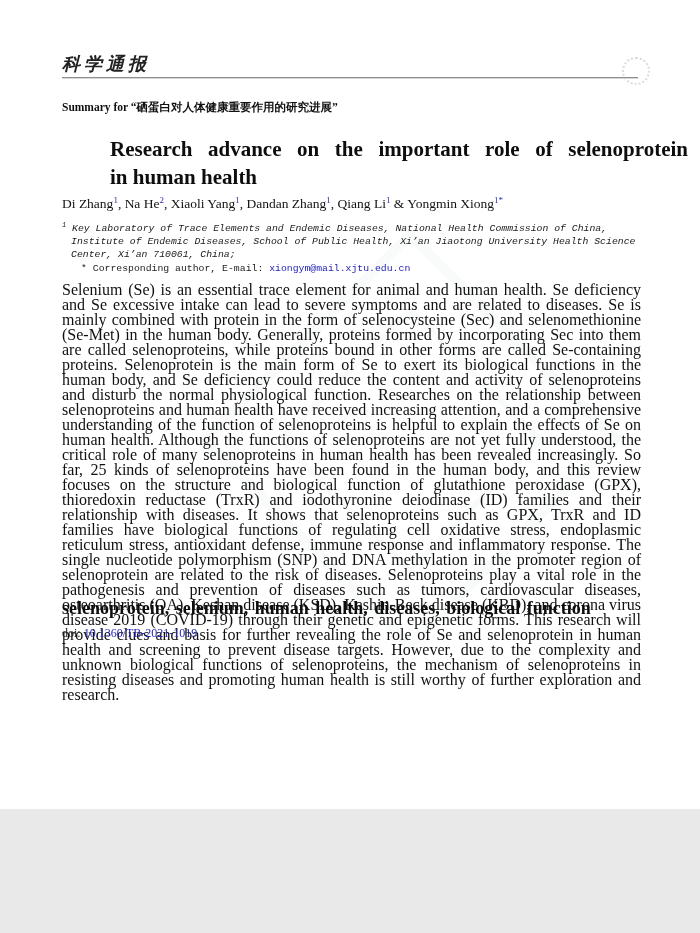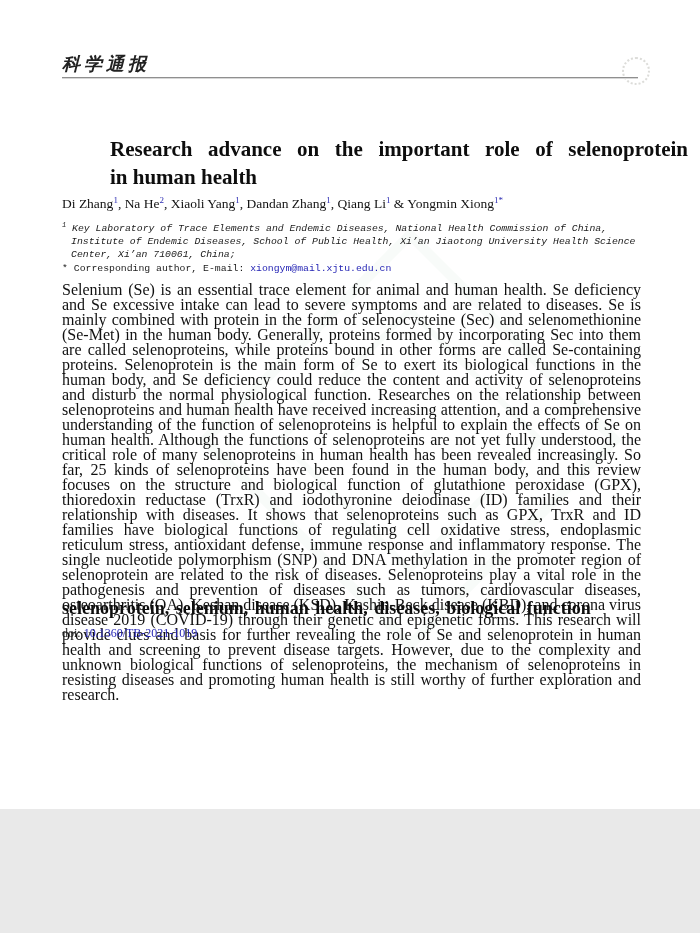--- a/index.html
+++ b/index.html
@@ -42,21 +42,21 @@
   .title-l2 { display:block; }
   
   .authors { position:absolute; left:62px; top:196px; width:578px;
     font-size:13.5px; color:#111; }
   .authors sup { font-size:9px; color:#2b2bb2; vertical-align:super; line-height:0; }
   
   .affils { position:absolute; left:62px; top:222px; width:578px;
     font-size:9.8px; line-height:13.2px; color:#1a1a1a;font-family:Liberation Mono, monospace; }
   .affil-line { font-style:italic; padding-left:9px; text-indent:-9px; }
   .affil-line sup { font-size:7px; font-style:italic; vertical-align:super; line-height:0; }
-  .corr-line { font-style:normal; padding-left:9px; text-indent:-9px; }
+  .corr-line { font-style:normal; padding-left:9px; text-indent:-9px;margin-left:19px; }
   .link { color:#2424b4; text-decoration:none; cursor:pointer; }
   
   .abstract {
     position:absolute; left:62px; top:282px; width:579px;
     font-size:16px; line-height:15px; text-align:justify; color:#101010;
   }
   
   .keywords { position:absolute; left:62px; top:598px; width:578px;
     font-size:18px; font-weight:bold; word-spacing:2px; color:#0d0d0d; }
   .doi-line { position:absolute; left:62px; top:626px; width:578px; font-size:12px; }
@@ -68,20 +68,21 @@
 
 <div class="page">
 
   <div class="wm-diamond wm-d1"></div>
   <div class="wm-diamond wm-d2"></div>
   <div class="wm-dotcircle"></div>
 
   <div class="logo">科学通报</div>
   <div class="header-rule"></div>
 
+  <div class="summary-line">Summary for “硒蛋白对人体健康重要作用的研究进展”</div>
 
   <h1 class="title">
     <span class="title-l1">Research advance on the important role of selenoprotein</span>
     <span class="title-l2">in human health</span>
   </h1>
 
   <div class="authors"><span><span>Di Zhang</span><sup>1</sup><span>, </span></span><span><span>Na He</span><sup>2</sup><span>, </span></span><span><span>Xiaoli Yang</span><sup>1</sup><span>, </span></span><span><span>Dandan Zhang</span><sup>1</sup><span>, </span></span><span><span>Qiang Li</span><sup>1</sup><span> &amp; </span></span><span><span>Yongmin Xiong</span><sup>1*</sup></span></div>
 
   <div class="affils">
     <div class="affil-line"><sup>1</sup><span> Key Laboratory of Trace Elements and Endemic Diseases, National Health Commission of China, Institute of Endemic Diseases, School of Public Health, Xi’an Jiaotong University Health Science Center, Xi’an 710061, China;</span></div>

